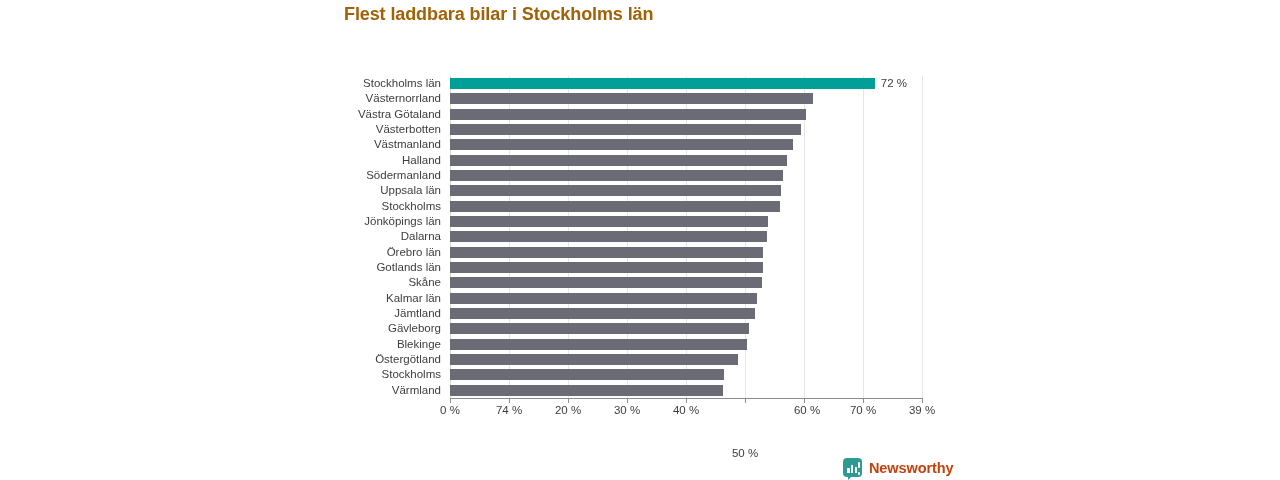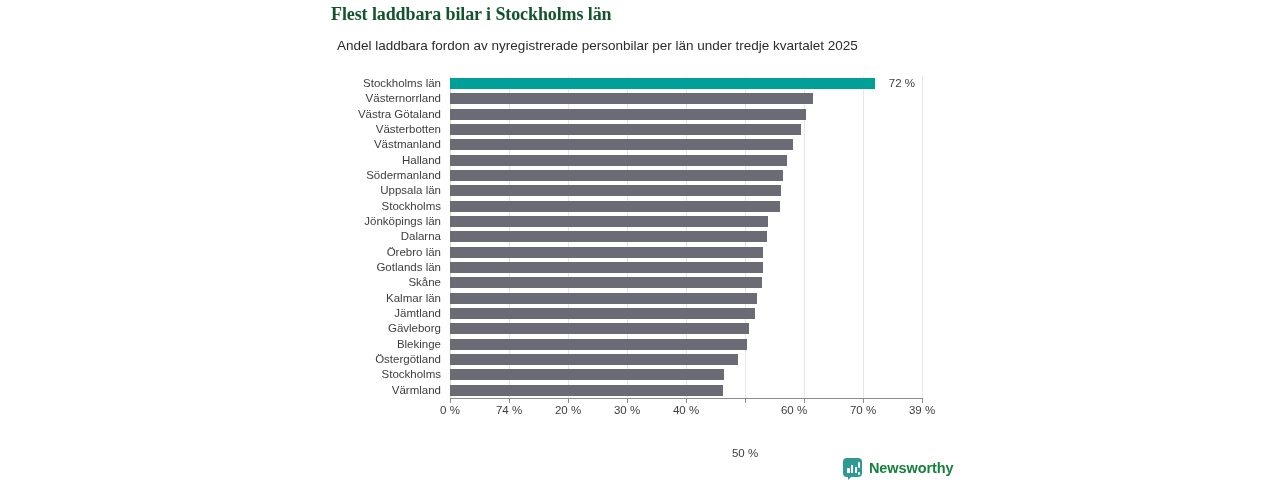--- a/index.html
+++ b/index.html
@@ -14,28 +14,27 @@
     color: #222222;
     overflow: hidden;
   }
   .page {
     position: relative;
     width: 1280px;
     height: 480px;
   }
   .chart-title {
     position: absolute;
-    left: 331px;
+    left: 344px;
     top: 4px;
     font-size: 18px;
     font-weight: bold;
-    color: #14532d;
+    color: #a16207;
     letter-spacing: -0.1px;
     white-space: nowrap;
-    font-family: Liberation Serif, serif;
   }
   .chart-subtitle {
     position: absolute;
     left: 337px;
     top: 38px;
     font-size: 13.5px;
     font-weight: normal;
     color: #2b2b2b;
     white-space: nowrap;
   }
@@ -111,21 +110,21 @@
     background: #00a099;
   }
   .bar-value {
     position: absolute;
     top: 0px;
     height: 15.33px;
     line-height: 14px;
     font-size: 11.5px;
     color: #3d3d3d;
     white-space: nowrap;
-    padding-left: 14px;
+    padding-left: 6px;
   }
 
   .axis-line {
     position: absolute;
     left: 450px;
     top: 398px;
     width: 473px;
     height: 1px;
     background: #8c8c8c;
   }
@@ -202,33 +201,32 @@
     left: 4.5px;
     bottom: -3px;
     width: 0;
     height: 0;
     border-left: 4px solid #2f9a94;
     border-bottom: 4px solid transparent;
   }
   .logo-text {
     font-size: 14.5px;
     font-weight: bold;
-    color: #15803d;
+    color: #c2410c;
     letter-spacing: -0.1px;
     white-space: nowrap;
   }
 </style>
 </head>
 <body>
 
 <div class="page">
 
   <div class="chart-title">Flest laddbara bilar i Stockholms län</div>
 
-  <div class="chart-subtitle">Andel laddbara fordon av nyregistrerade personbilar per län under tredje kvartalet 2025</div>
 
   <div class="plot-wrap">
 
     <div class="cat-labels" id="cat-labels">
         <div class="cat-label">Stockholms län</div>
         <div class="cat-label">Västernorrland</div>
         <div class="cat-label">Västra Götaland</div>
         <div class="cat-label">Västerbotten</div>
         <div class="cat-label">Västmanland</div>
         <div class="cat-label">Halland</div>
@@ -339,21 +337,21 @@
       <div class="tick-label" style="left: 59px;">74 %</div>
       <div class="tick-mark" style="left: 118px;"></div>
       <div class="tick-label" style="left: 118px;">20 %</div>
       <div class="tick-mark" style="left: 177px;"></div>
       <div class="tick-label" style="left: 177px;">30 %</div>
       <div class="tick-mark" style="left: 236px;"></div>
       <div class="tick-label" style="left: 236px;">40 %</div>
       <div class="tick-mark" style="left: 295px;"></div>
       <div class="tick-label" style="left: 295px; margin-top: 43px;">50 %</div>
       <div class="tick-mark" style="left: 354px;"></div>
-      <div class="tick-label" style="left: 344px;">60 %</div>
+      <div class="tick-label" style="left: 357px;">60 %</div>
       <div class="tick-mark" style="left: 413px;"></div>
       <div class="tick-label" style="left: 413px;">70 %</div>
       <div class="tick-mark" style="left: 472px;"></div>
       <div class="tick-label" style="left: 472px;">39 %</div>
     </div>
 
   <div class="footer">
     <span class="logo-mark">
       <span class="lb lb1"></span>
       <span class="lb lb2"></span>

